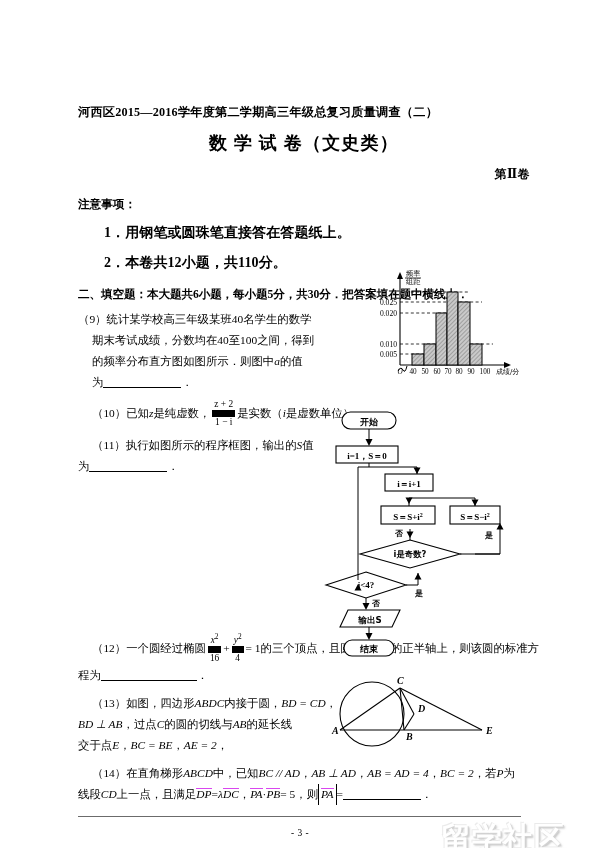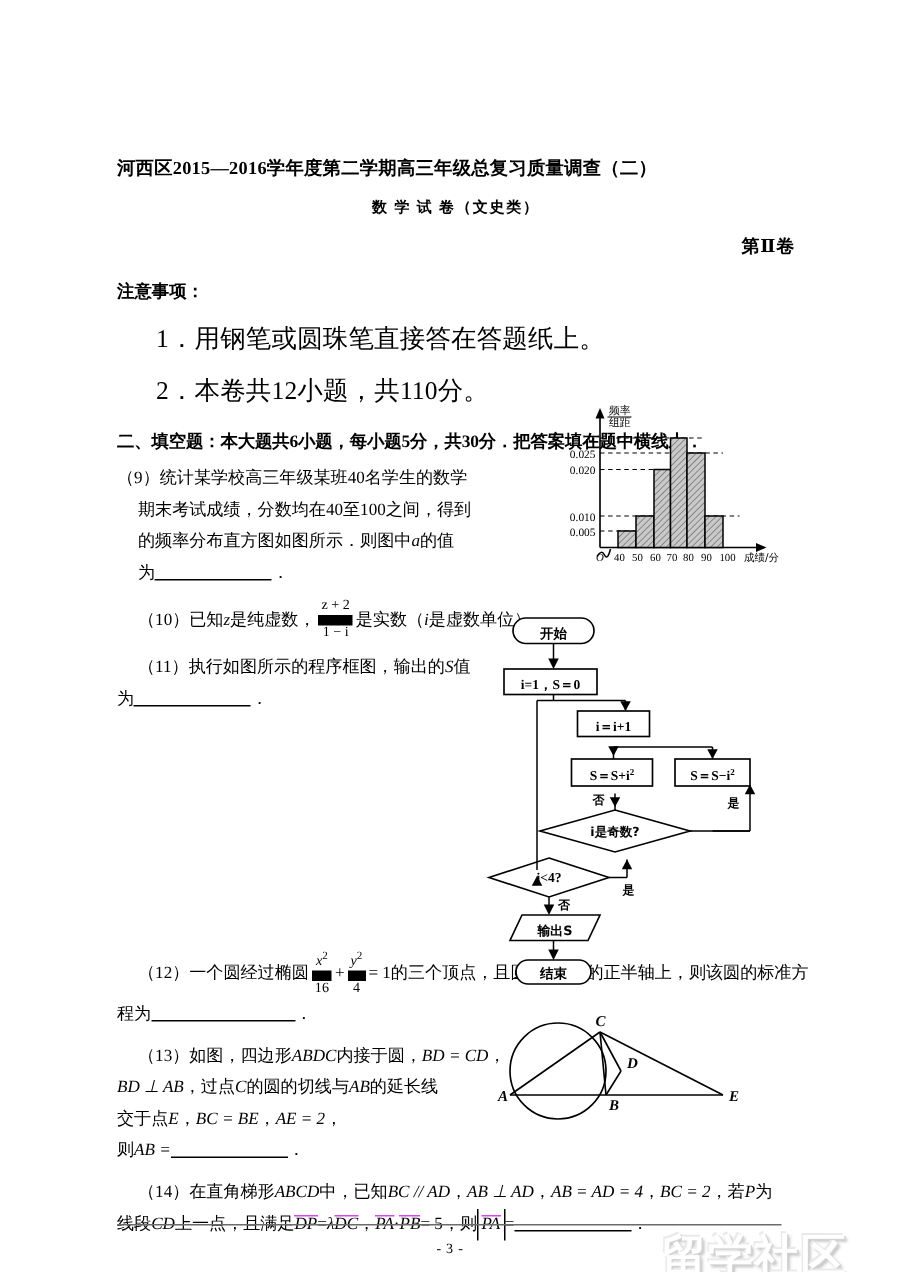--- a/index.html
+++ b/index.html
@@ -29,43 +29,44 @@
 
   
   .doc-title {
     font-size: 12.2px;
     font-weight: bold;
     letter-spacing: .2px;
     line-height: 1.1;
     white-space: nowrap;
   }
   .subject-title {
-    font-size: 10px;
+    font-size: 18px;
     font-weight: bold;
     text-align: center;
     margin-top: 12px;
     letter-spacing: 1.2px;
   }
   .volume-title {
     font-size: 12px;
     font-weight: bold;
     text-align: right;
     margin-top: 11px;
     letter-spacing: .5px;
   }
   .notice-head {
     font-size: 11.6px;
     font-weight: bold;
     margin-top: 14px;
   }
   .notice-item {
-    font-size: 17px;
+    font-size: 14px;
     margin-top: 12px;
     padding-left: 26px;
     letter-spacing: .1px;
+    font-weight: bold;
   }
   .section-head {
     font-size: 11.6px;
     font-weight: bold;
     margin-top: 15px;
     letter-spacing: -.1px;
     white-space: nowrap;
   }
 
   
@@ -230,21 +231,20 @@
 
     <div class="q">
       <span class="ln indent"><span>（12）</span><span>一个圆经过椭圆</span><span class="frac"><span class="num"><i class="v">x</i><span class="sup">2</span></span><span class="den">16</span></span><span>+</span><span class="frac"><span class="num"><i class="v">y</i><span class="sup">2</span></span><span class="den">4</span></span><span>= 1</span><span>的三个顶点，且圆心在</span><i class="v">x</i><span>轴的正半轴上，则该圆的标准方</span></span>
       <span class="ln"><span>程为</span><span class="blank long"></span><span>．</span></span>
     </div>
 
     <div class="q">
       <span class="ln indent"><span>（13）</span><span>如图，四边形</span><i class="v">ABDC</i><span>内接于圆，</span><i class="v">BD = CD</i><span>，</span></span>
       <span class="ln"><i class="v">BD ⊥ AB</i><span>，过点</span><i class="v">C</i><span>的圆的切线与</span><i class="v">AB</i><span>的延长线</span></span>
       <span class="ln"><span>交于点</span><i class="v">E</i><span>，</span><i class="v">BC = BE</i><span>，</span><i class="v">AE = 2</i><span>，</span></span>
-      <span class="ln"><span>则</span><i class="v">AB =</i><span class="blank"></span><span>．</span></span>
     </div>
 
     <div class="q">
       <span class="ln indent"><span>（14）</span><span>在直角梯形</span><i class="v">ABCD</i><span>中，已知</span><i class="v">BC // AD</i><span>，</span><i class="v">AB ⊥ AD</i><span>，</span><i class="v">AB = AD = 4</i><span>，</span><i class="v">BC = 2</i><span>，若</span><i class="v">P</i><span>为</span></span>
       <span class="ln"><span>线段</span><i class="v">CD</i><span>上一点，且满足</span><span class="vec">DP</span><span>=</span><i class="v">λ</i><span class="vec">DC</span><span>，</span><span class="vec">PA</span><span>·</span><span class="vec">PB</span><span>= 5</span><span>，则</span><span class="absbar"><span class="vec">PA</span></span><span>=</span><span class="blank"></span><span>．</span></span>
     </div>
 
   </div>
 
   <div class="fig-hist">

